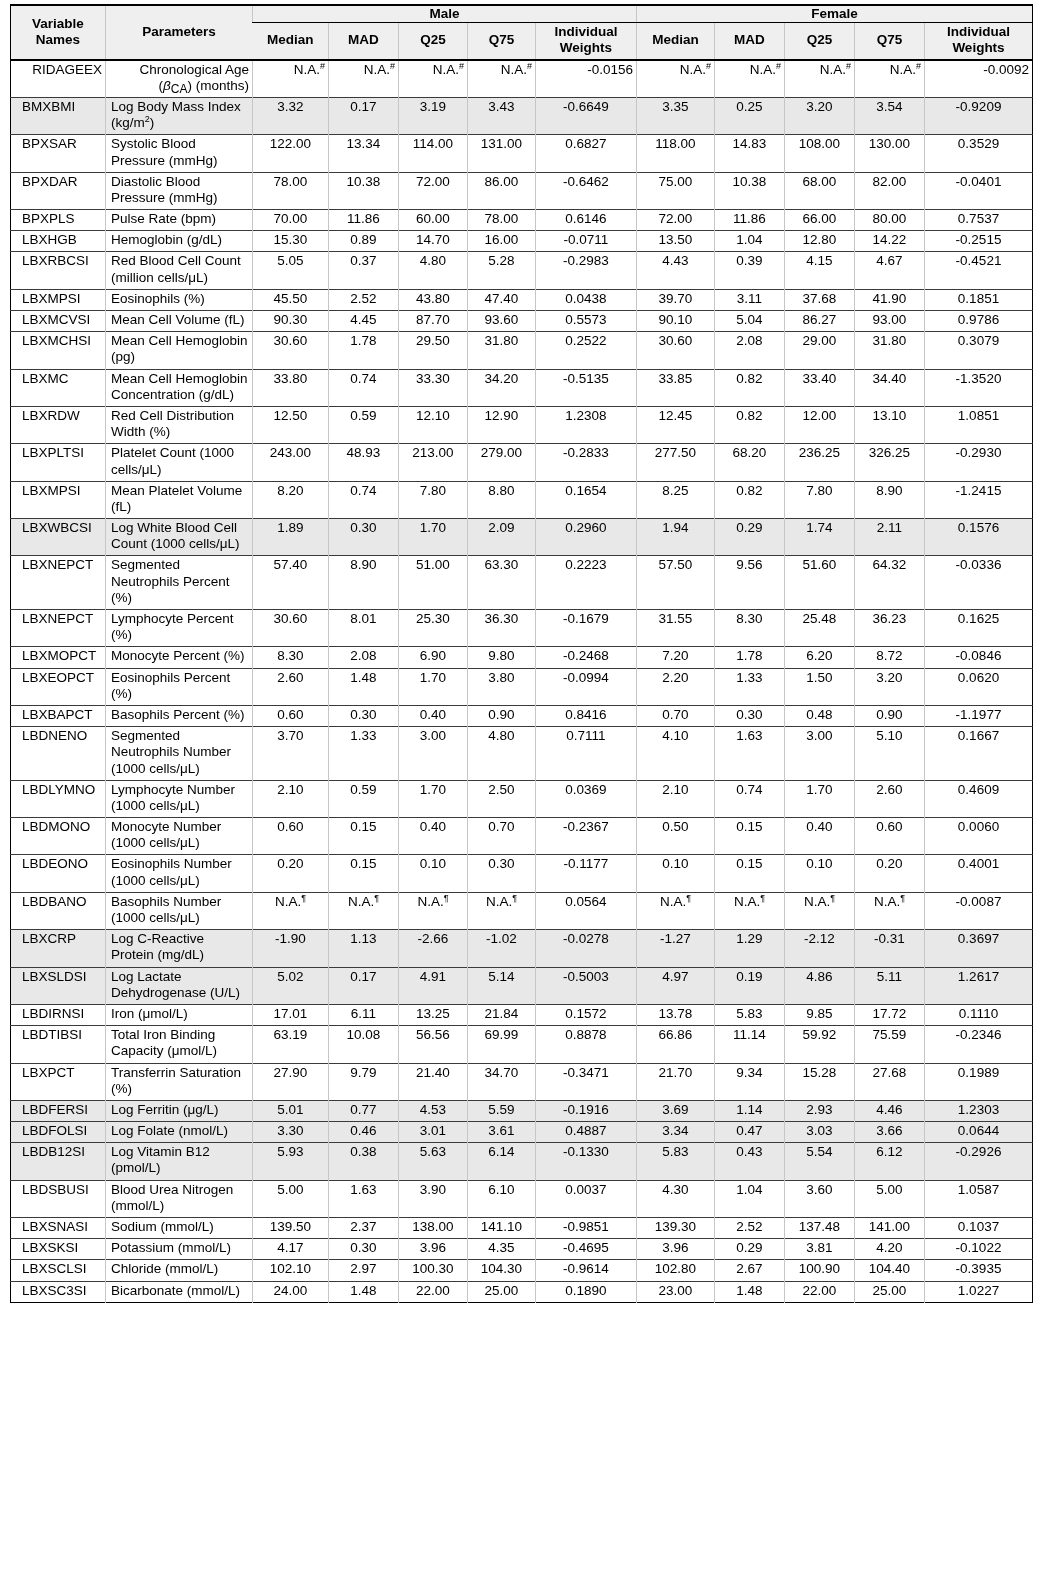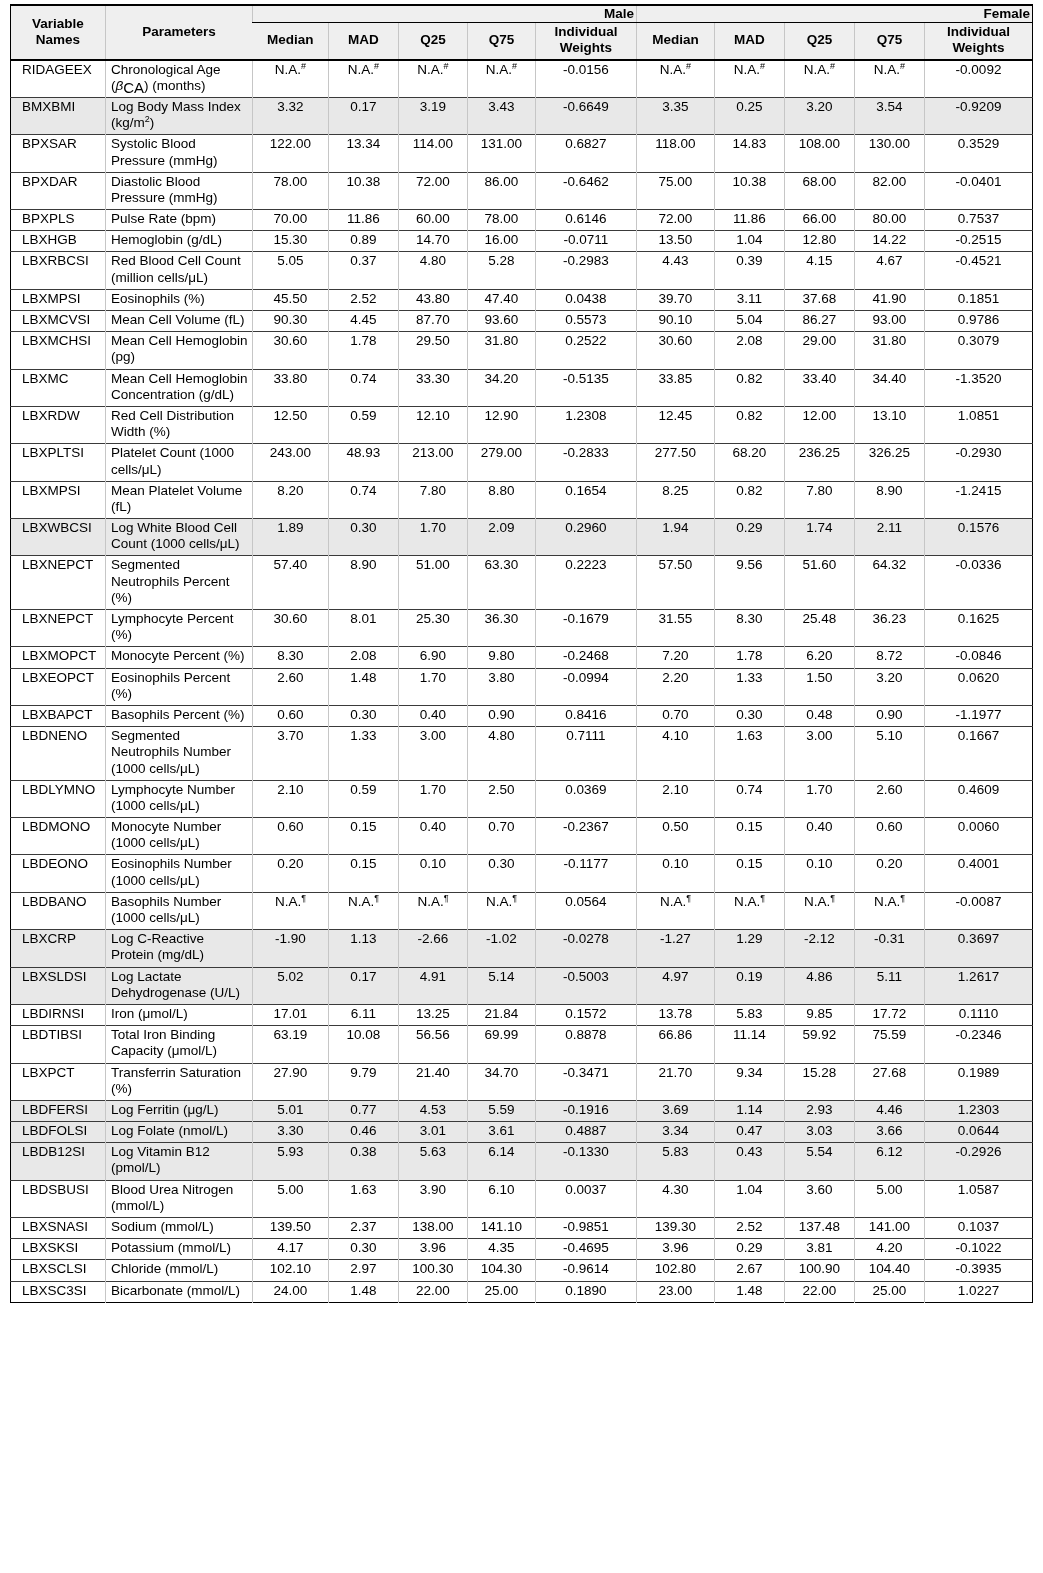--- a/index.html
+++ b/index.html
@@ -11,30 +11,30 @@
         font-size:13.5px;line-height:1.2;border:1.5px solid #000;border-top:2.5px solid #000;}
   col.c-var{width:95px;}  col.c-param{width:147px;}
   col.c-med{width:76px;}  col.c-mad{width:70px;} col.c-q25{width:69px;} col.c-q75{width:68px;} col.c-iw{width:101px;}
   col.c-med2{width:78px;} col.c-mad2{width:70px;} col.c-q252{width:70px;} col.c-q752{width:70px;} col.c-iw2{width:108px;}
   th,td{border-left:1px solid #c6c6c6;padding:1px 3px 3px 3px;vertical-align:top;
         overflow:hidden;word-wrap:break-word;}
   th:first-child,td:first-child{border-left:none;}
   thead th{background:#efefef;font-weight:bold;text-align:center;vertical-align:middle;
            padding:1px 2px 2px 2px;}
   thead{border-bottom:2.5px solid #000;margin-left:16px;}
-  th.group{border-bottom:1.3px solid #000;padding:0 2px;text-align:right;}
+  th.group{border-bottom:1.3px solid #000;padding:0 2px;}
   th.sub{font-size:13.5px;}
   tbody td{border-top:1px solid #3a3a3a;}
-  tbody tr:first-child td{border-top:none;}
+  tbody tr:first-child td{border-top:none;text-align:right;}
   td.var{text-align:left;padding-left:11px;white-space:nowrap;}
   td.param{text-align:left;padding-left:5px;}
   td.num{text-align:center;}
   tr.shaded td{background:#e8e8e8;}
   sup{font-size:9px;vertical-align:super;line-height:0;}
-  sub{font-size:15px;vertical-align:sub;line-height:0;margin-top:24px;}
+  sub{font-size:12px;vertical-align:sub;line-height:0;margin-top:24px;}
 </style>
 </head>
 <body>
 
 <div class="page">
 
   <table>
     <colgroup>
       <col class="c-var">
         <col class="c-param">

